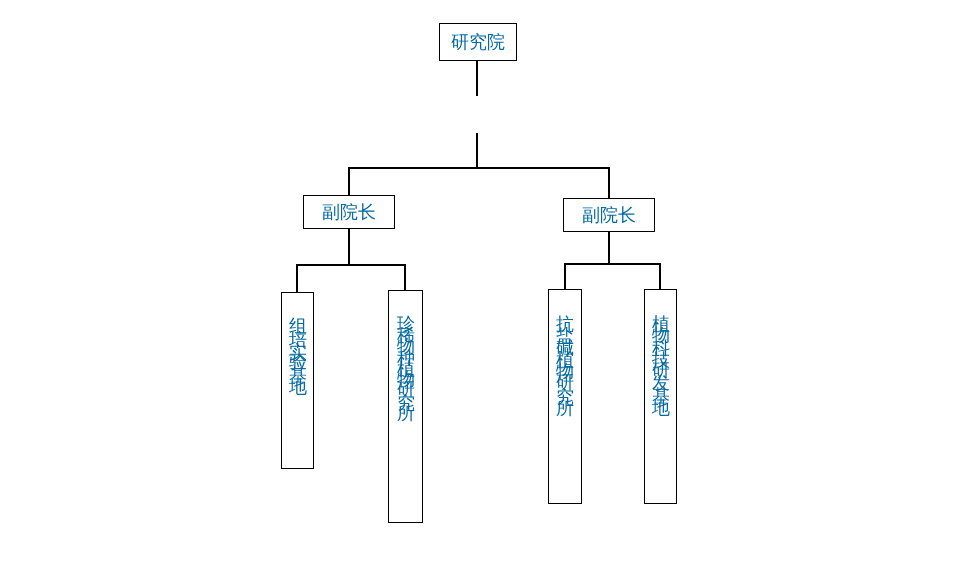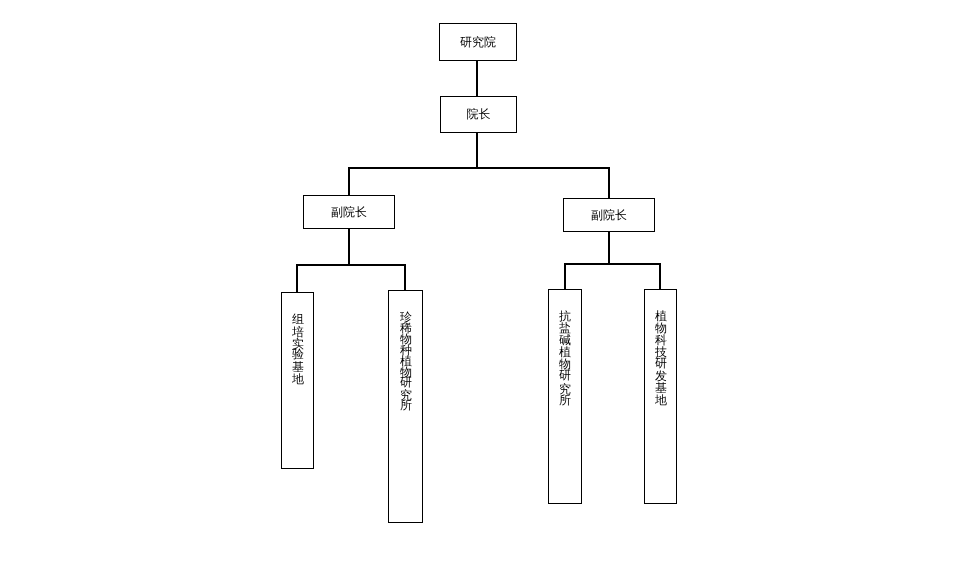--- a/index.html
+++ b/index.html
@@ -13,22 +13,22 @@
     height: 562px;
     background: #ffffff;
     font-family: "Liberation Sans", "DejaVu Sans", sans-serif;
     overflow: hidden;
   }
   .node {
     position: absolute;
     box-sizing: border-box;
     border: 1px solid #000000;
     background: #ffffff;
-    color: #000000;
-    font-size: 12px;
+    color: #0369a1;
+    font-size: 18px;
     display: flex;
     align-items: center;
     justify-content: center;
     white-space: nowrap;
   }
   
   .box-root { left: 439px; top: 23px;  width: 78px; height: 38px; }
   .box-dean { left: 440px; top: 96px;  width: 77px; height: 37px; }
   .box-vl   { left: 303px; top: 195px; width: 92px; height: 34px; }
   .box-vr   { left: 563px; top: 198px; width: 92px; height: 34px; }
@@ -74,21 +74,20 @@
   <div class="line h2"></div>
   <div class="line v6"></div>
   <div class="line v7"></div>
   <div class="line v8"></div>
   <div class="line h3"></div>
   <div class="line v9"></div>
   <div class="line v10"></div>
 
   <div class="node box-root">研究院</div>
 
-  <div class="node box-dean">院长</div>
 
   <div class="node box-vl">副院长</div>
 
   <div class="node box-vr">副院长</div>
 
   <div class="node vert box-leaf1">组培实验基地</div>
 
   <div class="node vert box-leaf2">珍稀物种植物研究所</div>
 
   <div class="node vert box-leaf3">抗盐碱植物研究所</div>

